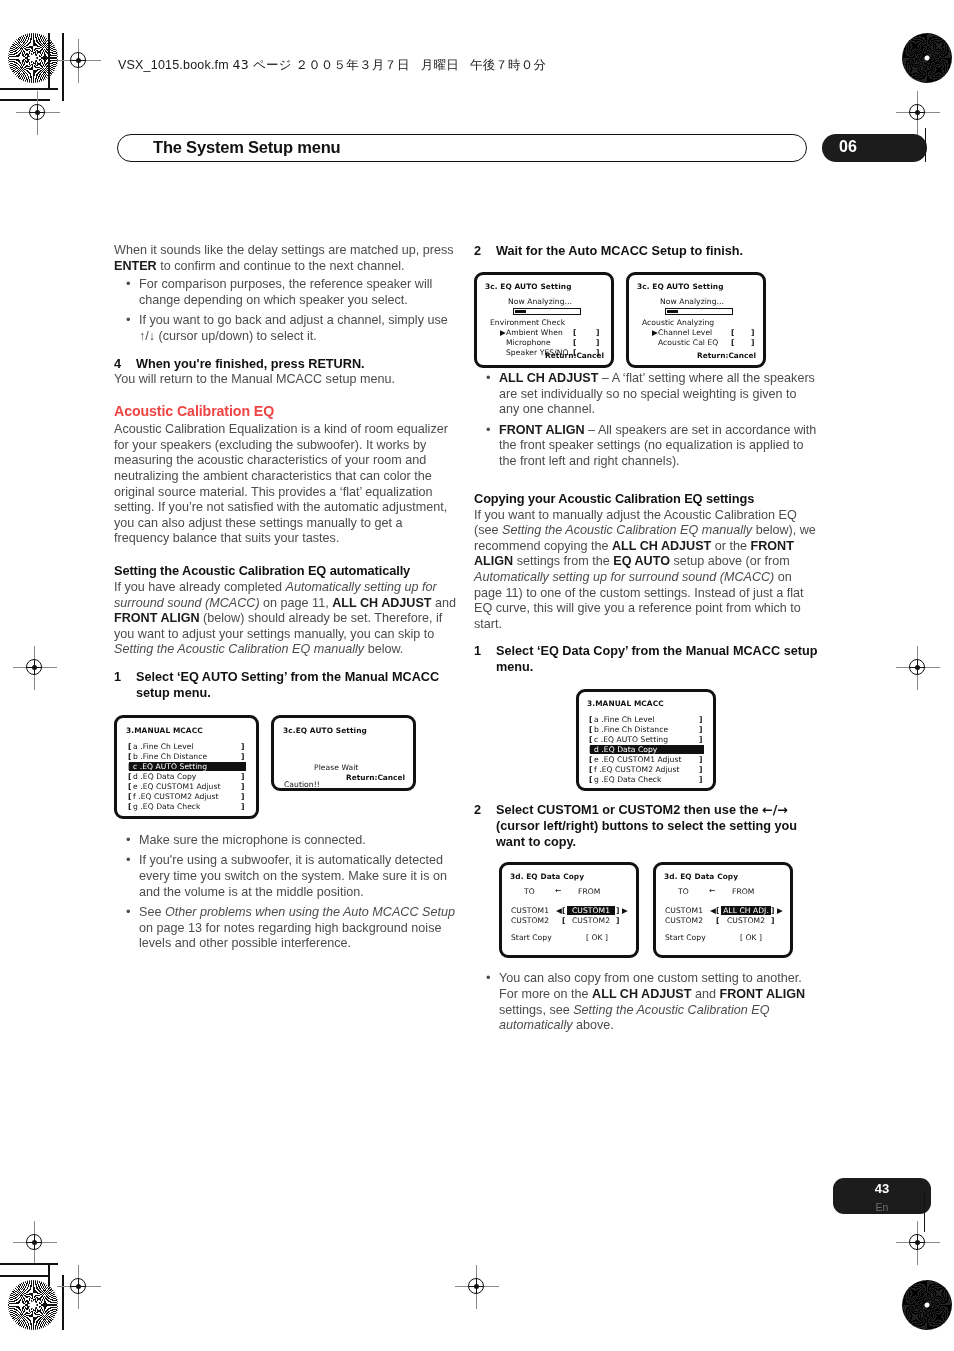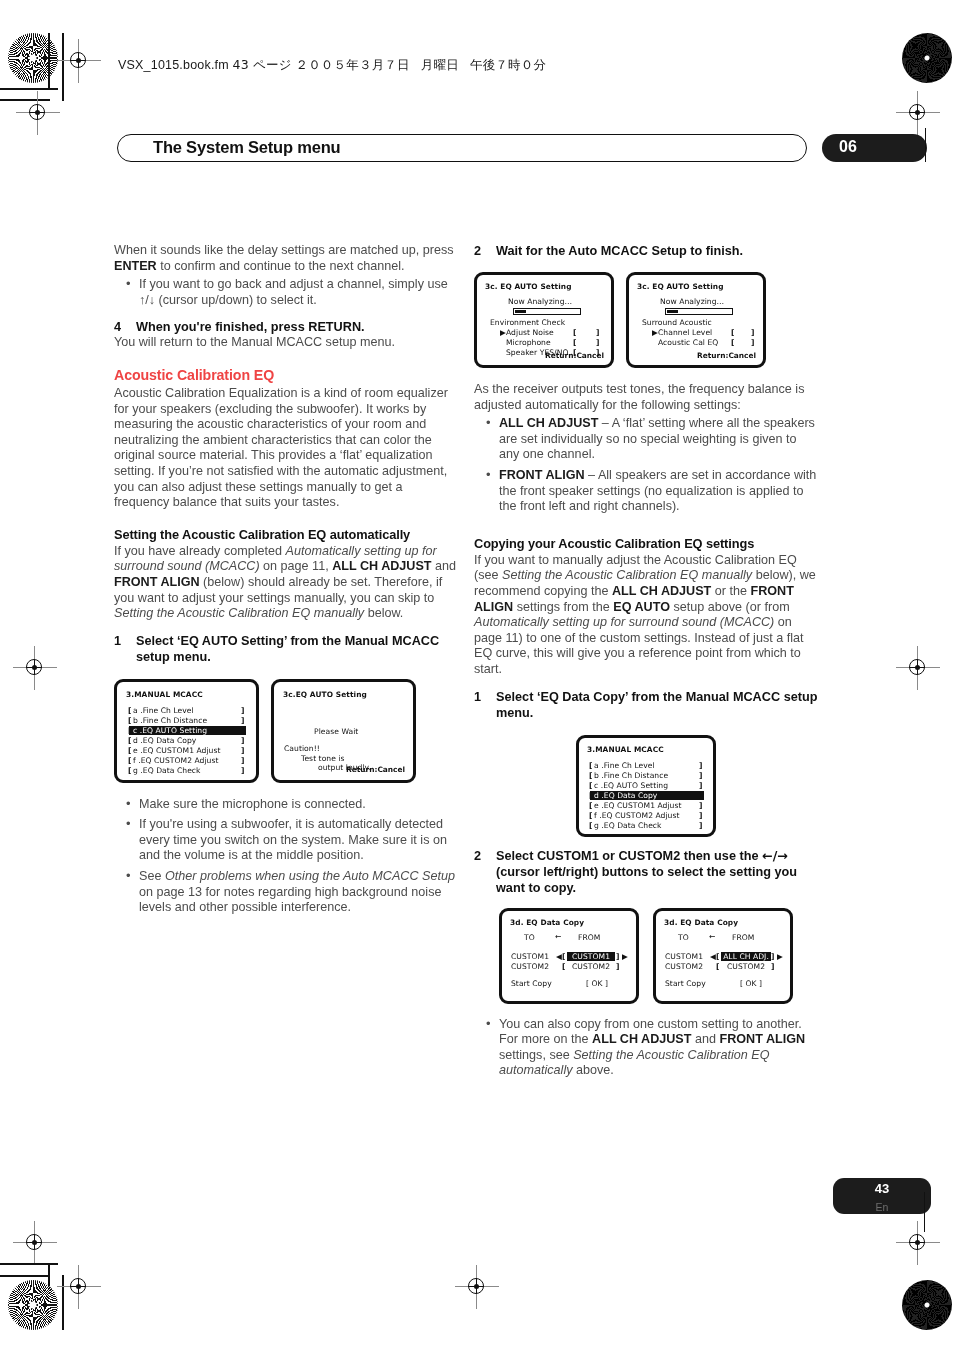--- a/index.html
+++ b/index.html
@@ -234,20 +234,21 @@
   <div class="hdr-tick"></div>
 </div>
 
 <div class="col col-left">
 
   <p class="body">
     <span>When it sounds like the delay settings are matched up, press </span><b>ENTER</b><span> to confirm and continue to the next channel.</span>
   </p>
 
   <ul class="bul">
+    <li>For comparison purposes, the reference speaker will change depending on which speaker you select.</li>
     <li>If you want to go back and adjust a channel, simply use ↑/↓ (cursor up/down) to select it.</li>
   </ul>
 
   <div class="spacer-sm"></div>
   <div class="step">
     <span class="n">4</span>
     <span class="t">When you're finished, press RETURN.</span>
   </div>
   <p class="body">You will return to the Manual MCACC setup menu.</p>
 
@@ -277,21 +278,21 @@
         <div class="ln hl" style="left:12px;top:44px;width:113px;padding-left:4px;">c .EQ AUTO Setting</div>
         <div class="ln" style="left:16px;top:54px;">d .EQ Data Copy</div>
         <div class="ln" style="left:16px;top:64px;">e .EQ CUSTOM1 Adjust</div>
         <div class="ln" style="left:16px;top:74px;">f .EQ CUSTOM2 Adjust</div>
         <div class="ln" style="left:16px;top:84px;">g .EQ Data Check</div>
         <div class="brk" style="left:11px;top:24px;line-height:10px;">[<br>[<br>[<br>[<br>[<br>[<br>[</div>
         <div class="brk" style="left:124px;top:24px;line-height:10px;">]<br>]<br>]<br>]<br>]<br>]<br>]</div>
       </div>
     </div>
 
-    <div class="osd" style="width:145px;height:104px;">
+    <div class="osd" style="width:145px;height:76px;">
       <div class="inner">
         <div class="ti" style="left:9px;top:8px;">3c.EQ AUTO Setting</div>
         <div class="ln" style="left:40px;top:45px;">Please Wait</div>
         <div class="ln" style="left:10px;top:62px;">Caution!!</div>
         <div class="ln" style="left:27px;top:72px;">Test tone is</div>
         <div class="ln" style="left:44px;top:81px;">output loudly.</div>
         <div class="rc" style="right:8px;bottom:6px;">Return:Cancel</div>
       </div>
     </div>
 
@@ -318,49 +319,48 @@
 
     <div class="osd" style="width:140px;height:96px;">
       <div class="inner">
         <div class="ti" style="left:8px;top:7px;">3c. EQ AUTO Setting</div>
         <div class="ln" style="left:31px;top:22px;">Now Analyzing…</div>
         <div class="pbar" style="left:36px;top:33px;width:68px;height:7px;">
           <div class="fill" style="width:11px;"></div>
         </div>
         <div class="ln" style="left:13px;top:43px;">Environment Check</div>
         <div class="ln" style="left:23px;top:53px;">▶</div>
-        <div class="ln" style="left:29px;top:53px;">Adjust Noise</div>
+        <div class="ln" style="left:29px;top:53px;">Ambient When</div>
         <div class="ln" style="left:29px;top:63px;">Microphone</div>
         <div class="ln" style="left:29px;top:73px;">Speaker YES/NO</div>
         <div class="brk" style="left:96px;top:53px;line-height:10px;">[<br>[<br>[</div>
         <div class="brk" style="left:119px;top:53px;line-height:10px;">]<br>]<br>]</div>
         <div class="rc" style="right:7px;bottom:5px;">Return:Cancel</div>
       </div>
     </div>
 
     <div class="osd" style="width:140px;height:96px;">
       <div class="inner">
         <div class="ti" style="left:8px;top:7px;">3c. EQ AUTO Setting</div>
         <div class="ln" style="left:31px;top:22px;">Now Analyzing…</div>
         <div class="pbar" style="left:36px;top:33px;width:68px;height:7px;">
           <div class="fill" style="width:11px;"></div>
         </div>
-        <div class="ln" style="left:13px;top:43px;">Surround Acoustic</div>
+        <div class="ln" style="left:13px;top:43px;">Acoustic Analyzing</div>
         <div class="ln" style="left:23px;top:53px;">▶</div>
         <div class="ln" style="left:29px;top:53px;">Channel Level</div>
         <div class="ln" style="left:29px;top:63px;">Acoustic Cal EQ</div>
         <div class="brk" style="left:102px;top:53px;line-height:10px;">[<br>[</div>
         <div class="brk" style="left:122px;top:53px;line-height:10px;">]<br>]</div>
         <div class="rc" style="right:7px;bottom:5px;">Return:Cancel</div>
       </div>
     </div>
 
   </div>
 
-  <p class="body" style="margin-top:14px;">As the receiver outputs test tones, the frequency balance is adjusted automatically for the following settings:</p>
 
   <ul class="bul">
     <li>
       <b>ALL CH ADJUST</b><span> – A ‘flat’ setting where all the speakers are set individually so no special weighting is given to any one channel.</span>
     </li>
     <li>
       <b>FRONT ALIGN</b><span> – All speakers are set in accordance with the front speaker settings (no equalization is applied to the front left and right channels).</span>
     </li>
   </ul>
 

